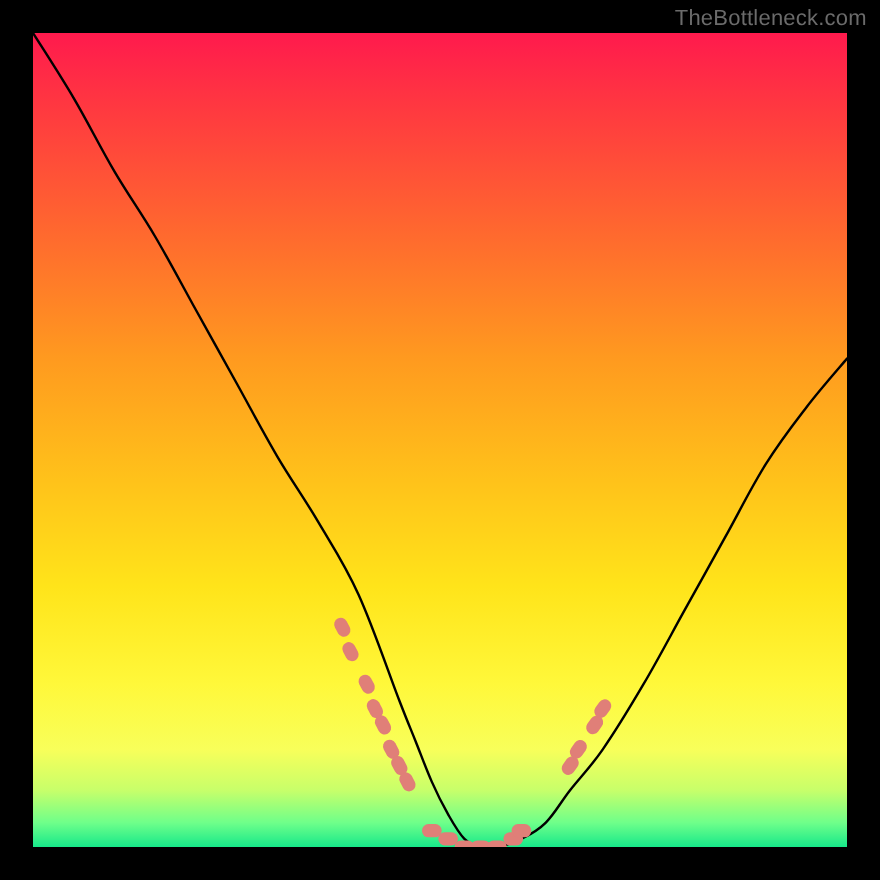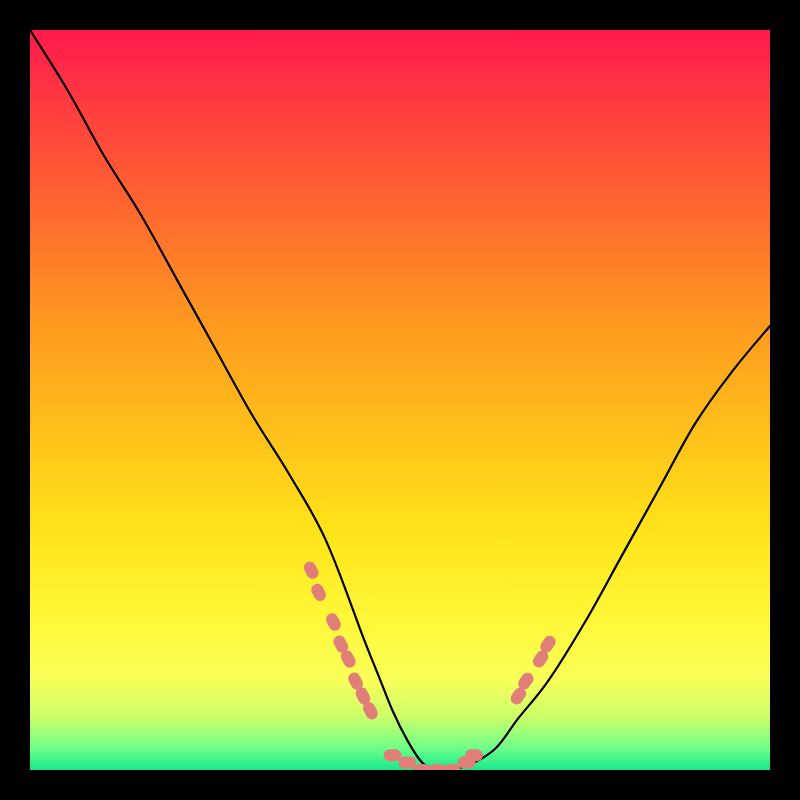--- a/index.html
+++ b/index.html
@@ -58,20 +58,21 @@
     font-weight: 500;
     letter-spacing: 0.2px;
     user-select: none;
   }
 </style>
 </head>
 <body>
 
 <div class="frame">
 
+  <div class="attribution">TheBottleneck.com</div>
 
   <div class="plot-area">
     <div class="gradient-bg"></div>
 
     <svg class="curve-svg" viewBox="0 0 740 740" preserveAspectRatio="none">
       <path id="curve-path" fill="none" stroke="#000" stroke-width="2.2" stroke-linecap="round" stroke-linejoin="round" d="M 0.0 0.0 C 6.7 10.7, 23.7 36.6, 37.0 59.2 C 50.3 81.8, 60.7 103.2, 74.0 125.8 C 87.3 148.4, 97.7 162.4, 111.0 185.0 C 124.3 207.6, 134.7 227.6, 148.0 251.6 C 161.3 275.6, 171.7 294.2, 185.0 318.2 C 198.3 342.2, 208.7 362.2, 222.0 384.8 C 235.3 407.4, 245.7 421.4, 259.0 444.0 C 272.3 466.6, 282.7 481.3, 296.0 510.6 C 309.3 539.9, 323.7 582.8, 333.0 606.8 C 342.3 630.8, 342.5 630.5, 347.8 643.8 C 353.1 657.1, 357.3 668.8, 362.6 680.8 C 367.9 692.8, 372.1 701.1, 377.4 710.4 C 382.7 719.7, 386.9 727.3, 392.2 732.6 C 397.5 737.9, 401.7 738.7, 407.0 740.0 C 412.3 741.3, 415.1 741.3, 421.8 740.0 C 428.5 738.7, 436.0 736.6, 444.0 732.6 C 452.0 728.6, 458.2 725.8, 466.2 717.8 C 474.2 709.8, 479.1 700.2, 488.4 688.2 C 497.7 676.2, 506.0 668.5, 518.0 651.2 C 530.0 633.9, 541.7 614.6, 555.0 592.0 C 568.3 569.4, 578.7 549.4, 592.0 525.4 C 605.3 501.4, 615.7 482.8, 629.0 458.8 C 642.3 434.8, 652.7 413.5, 666.0 392.2 C 679.3 370.9, 689.7 357.7, 703.0 340.4 C 716.3 323.1, 733.3 304.0, 740.0 296.0"></path>
       <g id="marker-group">
           <rect x="272.2" y="534.2" width="18" height="12" rx="6" ry="6" fill="#e07f78" transform="rotate(62 281.2 540.2)"></rect>
           <rect x="279.6" y="556.4" width="18" height="12" rx="6" ry="6" fill="#e07f78" transform="rotate(62 288.6 562.4)"></rect>
           <rect x="294.4" y="586.0" width="18" height="12" rx="6" ry="6" fill="#e07f78" transform="rotate(62 303.4 592.0)"></rect>

